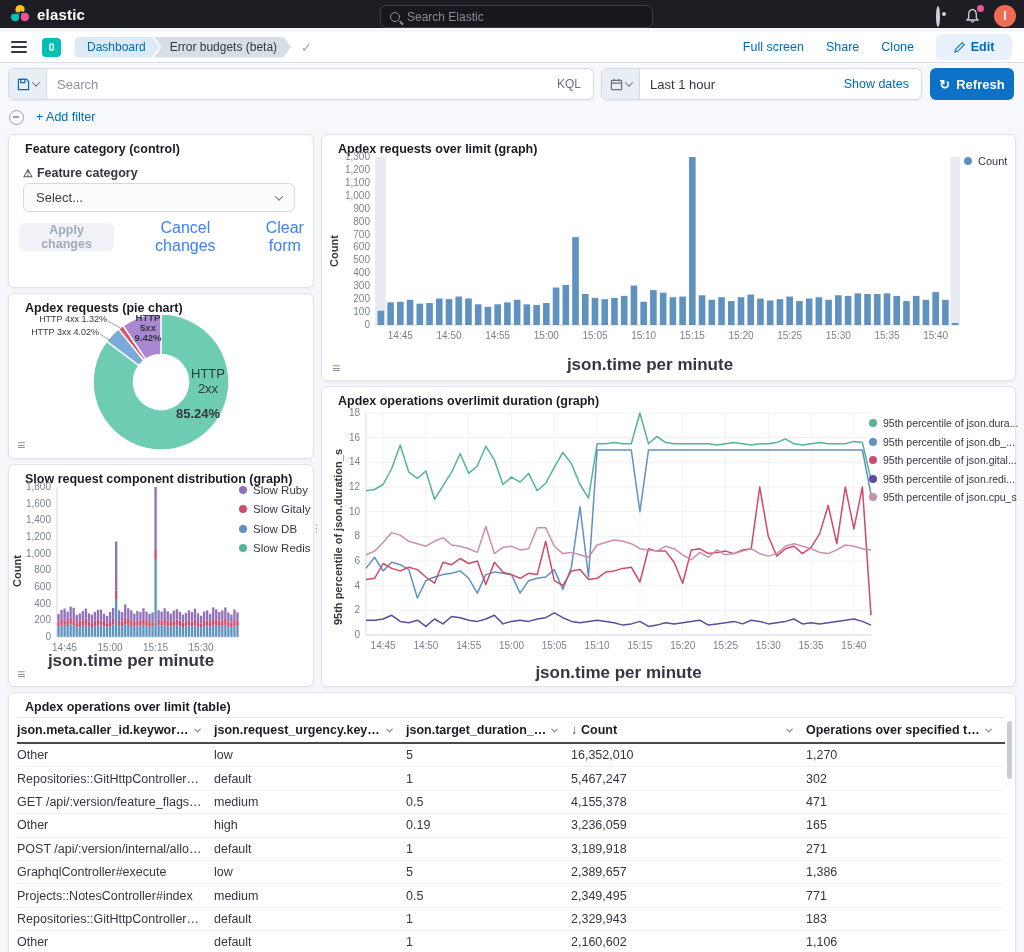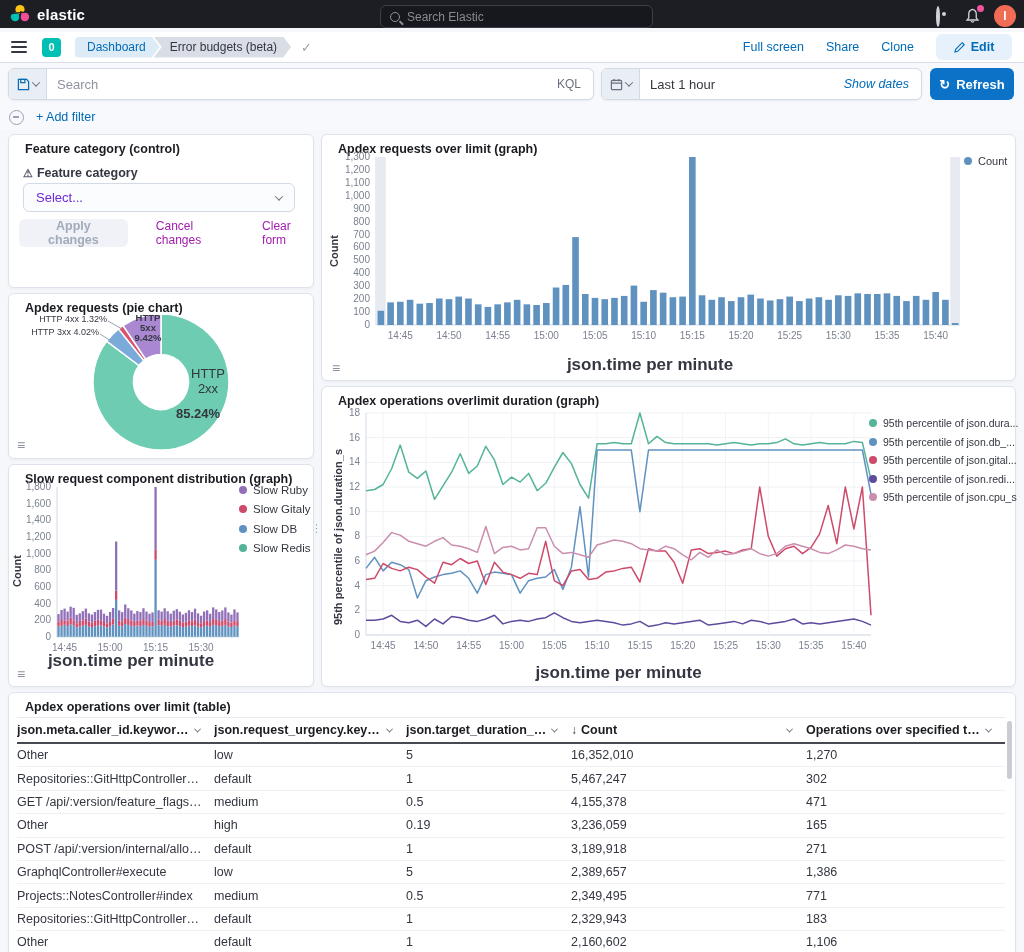--- a/index.html
+++ b/index.html
@@ -38,21 +38,21 @@
   
   .querybar { position:absolute; left:0; top:63px; width:1024px; height:41px; background:#f7f9fc; }
   .qgroup { position:absolute; top:5px; height:32px; display:flex; border:1px solid #d3dae6; border-radius:6px; background:#fff; box-shadow:0 1px 2px rgba(152,162,179,.15); overflow:hidden; }
   .q-search { left:8px; width:586px; }
   .q-time { left:601px; width:321px; }
   .icon-btn { width:38px; background:#e9edf4; display:flex; align-items:center; justify-content:center; gap:3px; border-right:1px solid #d3dae6; cursor:pointer; flex:none; }
   .chev { width:6px; height:6px; border-right:1.5px solid #69707d; border-bottom:1.5px solid #69707d; transform:rotate(45deg) translate(-1px,-1px); display:inline-block; }
   .q-input { flex:1; display:flex; align-items:center; padding:0 10px; font-size:13px; color:#8e939f; }
   .kql { font-size:12px; color:#69707d; padding-right:12px; align-self:center;margin-left:7px; }
   .time-text { flex:1; display:flex; align-items:center; padding:0 10px; font-size:13px; color:#343741; }
-  .show-dates { align-self:center; padding-right:12px; font-size:12.5px; color:#006bb8; cursor:pointer; white-space:nowrap;font-style:italic; }
+  .show-dates { align-self:center; padding-right:12px; font-size:12.5px; color:#006bb8; cursor:pointer; white-space:nowrap; }
   .refresh-btn { position:absolute; right:10px; top:5px; width:84px; height:32px; background:#0b72c8; color:#fff; border:none; border-radius:6px; font-size:13px; font-weight:700; display:flex; align-items:center; justify-content:center; gap:6px; cursor:pointer; }
 
   
   .filterbar { position:absolute; left:0; top:104px; width:1024px; height:26px; background:#f7f9fc; display:flex; align-items:center; }
   .filt-ico { width:15px; height:15px; border:1.5px solid #98a2b3; border-radius:50%; margin-left:9px; position:relative; }
   .filt-ico::after { content:""; position:absolute; left:3px; top:5.5px; width:6px; height:1.5px; background:#98a2b3; }
   .add-filter { color:#006bb8; font-size:12.5px; margin-left:12px; cursor:pointer; }
 
   
   .panel { position:absolute; background:#fff; border:1px solid #dde2ec; border-radius:6px; box-shadow:0 2px 3px rgba(0,0,0,.03); }
@@ -61,24 +61,24 @@
   #p-pie     { left:8px; top:293px; width:306px; height:166px; }
   #p-slow    { left:8px; top:464px; width:306px; height:223px; }
   #p-bar     { left:321px; top:134px; width:695px; height:247px; }
   #p-line    { left:321px; top:386px; width:695px; height:301px; }
   #p-table   { left:8px; top:692px; width:1008px; height:266px; }
 
   
   .ctl-label { position:absolute; left:14px; top:31px; font-size:12.5px; font-weight:600; color:#343741; display:flex; gap:4px; align-items:center; }
   .warn { font-size:11px; color:#5a5f6b; }
   .ctl-select { position:absolute; left:14px; top:48px; width:272px; height:29px; border:1px solid #d3dae6; border-radius:6px; background:#fbfcfd; display:flex; align-items:center; justify-content:space-between; padding:0 12px; cursor:pointer; }
-  .ctl-select .ph { font-size:13px; color:#6d28d9; }
+  .ctl-select .ph { font-size:13px; color:#404040; }
   .ctl-btns { position:absolute; left:10px; top:84px; display:flex; align-items:center; gap:28px; }
   .btn-disabled { background:#f0f2f7; color:#a2abba; border:none; border-radius:6px; height:28px; padding:0 14px; font-size:12.5px; font-weight:600; }
-  .lnk-disabled { color:#a21caf; font-size:12px; }
+  .lnk-disabled { color:#3b82f6; font-size:16px;text-align:center; }
 
   
   .legend { position:absolute; display:flex; flex-direction:column; }
   .leg-item { display:flex; align-items:center; gap:6px; cursor:pointer; }
   .leg-dot { width:8px; height:8px; border-radius:50%; flex:none; }
   .leg-label { color:#343741; white-space:nowrap; }
   .leg-menu { color:#98a2b3; font-size:11px; margin-left:auto; padding-left:8px; }
   #bar-legend { left:642px; top:20px; }
   #bar-legend .leg-label { font-size:11px; }
   #slow-legend { left:230px; top:18px; width:72px; gap:6.5px; }

